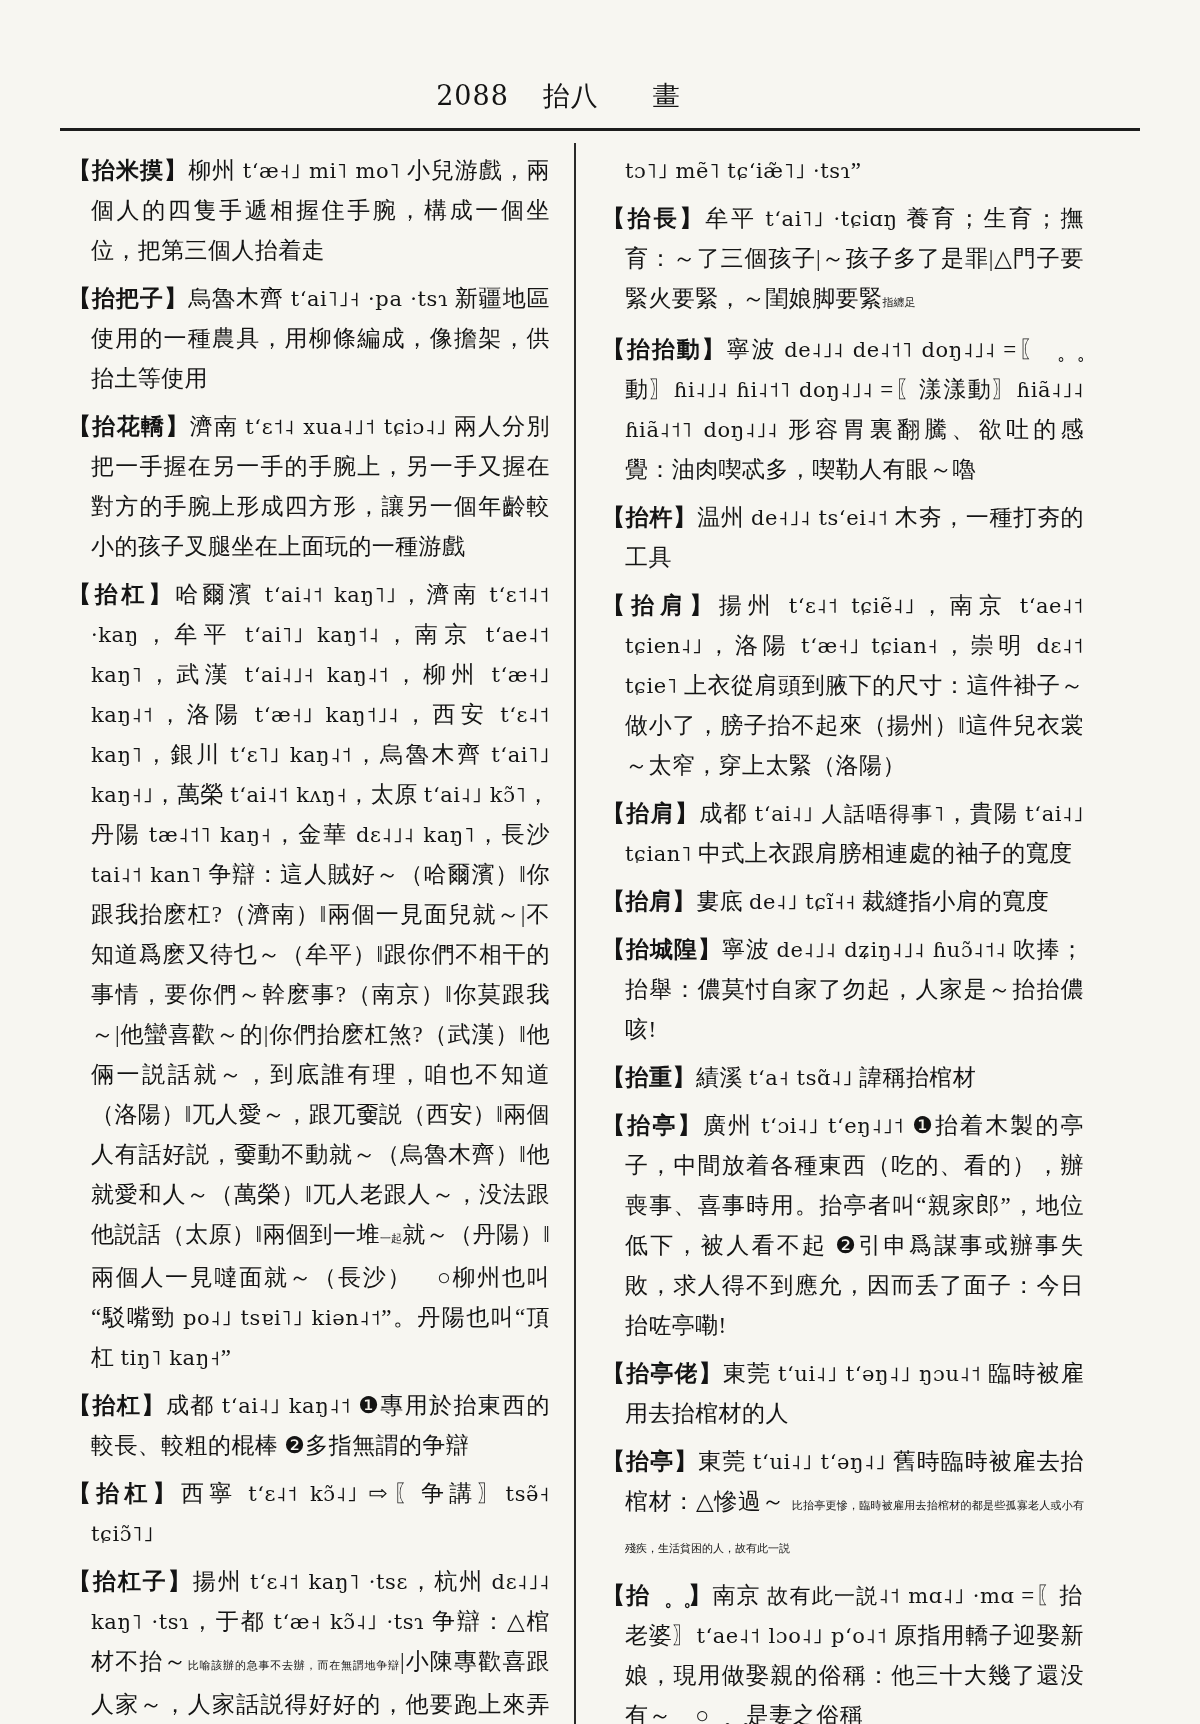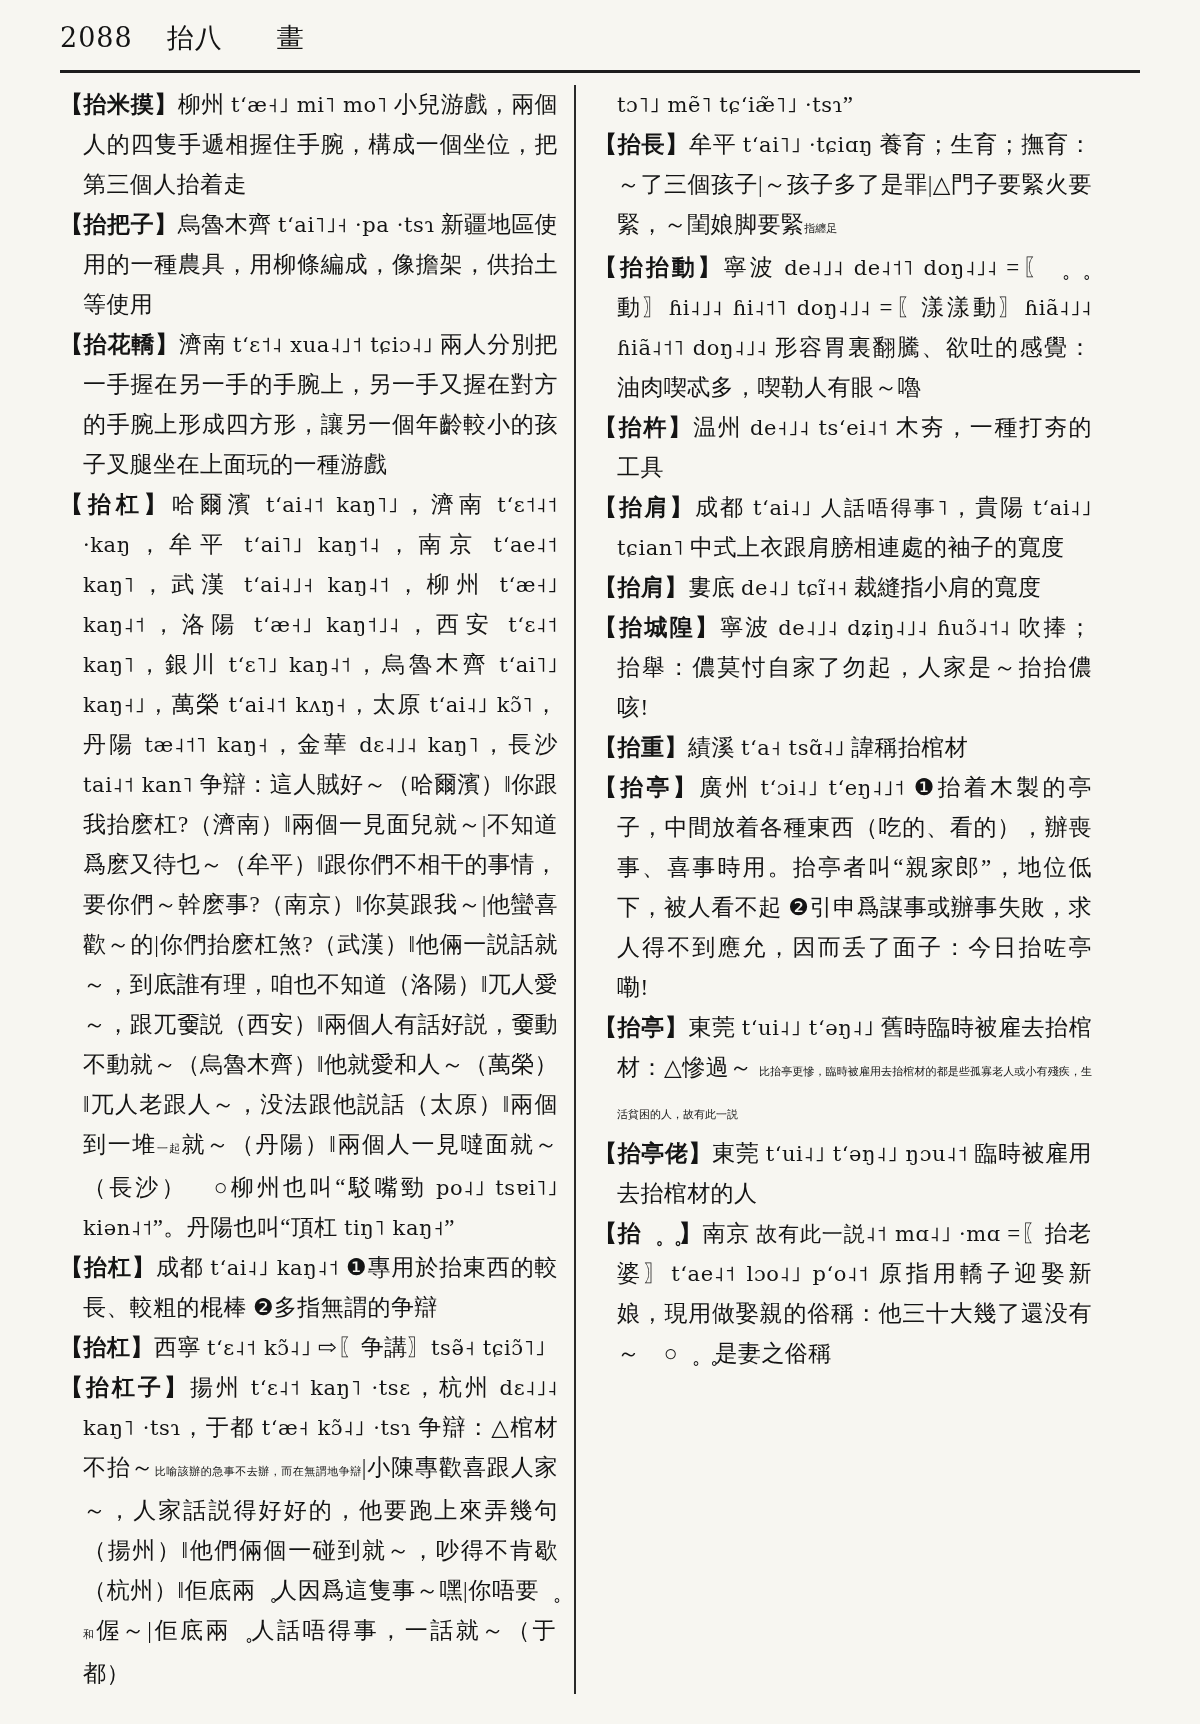--- a/index.html
+++ b/index.html
@@ -5,36 +5,36 @@
   html,body{margin:0;padding:0;}
   body{
     width:1200px;height:1724px;
     background:#f7f6f1;
     color:#141414;
     font-family:"Liberation Serif","DejaVu Serif",serif;
     overflow:hidden;
   }
   .sheet{position:relative;width:1200px;height:1724px;}
   .pagehead{
-    display:flex;justify-content:flex-start;align-items:baseline;
-    margin:20px 60px 0 60px;
+    display:flex;justify-content:center;align-items:baseline;
+    margin:78px 60px 0 60px;
     font-size:27px;letter-spacing:1px;
   }
   .pagehead .left .num{margin-right:34px;font-family:"DejaVu Serif",serif;}
   .pagehead .right{padding-right:70px;letter-spacing:14px;}
   .headrule{height:3px;background:#1d1d1d;margin:14px 60px 0 60px;}
   .columns{
     display:flex;align-items:stretch;
     margin:12px 56px 0 60px;
   }
   .col{width:498px;}
   .col-left{padding-right:16px;}
   .col-right{border-left:2px solid #2a2a2a;padding-left:18px;}
   .entry{
-    margin:0;
+    margin:8px;
     font-size:23px;
     line-height:40px;
     padding-left:23px;
     text-indent:-23px;
     text-align:justify;
     letter-spacing:0.4px;
   }
   .entry.cont{padding-left:23px;text-indent:0;}
   .hw{font-weight:bold;letter-spacing:0.5px;}
   .ipa{
@@ -67,24 +67,25 @@
         <p class="entry"><span class="hw">【抬杠】</span><span class="n">成都 </span><span class="ipa">tʻai˨˩ kaŋ˨˦</span><span class="n"> ❶專用於抬東西的較長、較粗的棍棒 ❷多指無謂的争辯</span></p>
         <p class="entry"><span class="hw">【抬杠】</span><span class="n">西寧 </span><span class="ipa">tʻɛ˨˦ kɔ̃˨˩</span><span class="n"> ⇨〖争講〗</span><span class="ipa">tsə̃˧ tɕiɔ̃˥˩</span></p>
         <p class="entry"><span class="hw">【抬杠子】</span><span class="n">揚州 </span><span class="ipa">tʻɛ˨˦ kaŋ˥ ·tsɛ</span><span class="n">，杭州 </span><span class="ipa">dɛ˨˩˨ kaŋ˥ ·tsɿ</span><span class="n">，于都 </span><span class="ipa">tʻæ˧ kɔ̃˨˩ ·tsɿ</span><span class="n"> 争辯：△棺材不抬～</span><span class="sm">比喻該辦的急事不去辦，而在無謂地争辯</span><span class="n">|小陳專歡喜跟人家～，人家話説得好好的，他要跑上來弄幾句（揚州）‖他們倆個一碰到就～，吵得不肯歇（杭州）‖佢底兩介̥人因爲這隻事～嘿|你唔要澗̥</span><span class="sm">和</span><span class="n">偓～|佢底兩介̥人話唔得事，一話就～（于都）</span></p>
         <p class="entry"></p>
       </div>
     <div class="col col-right" id="col-right">
         <p class="entry cont"><span class="ipa">tɔ˥˩ mẽ˥ tɕʻiæ̃˥˩ ·tsɿ</span><span class="n">”</span></p>
         <p class="entry"><span class="hw">【抬長】</span><span class="n">牟平 </span><span class="ipa">tʻai˥˩ ·tɕiɑŋ</span><span class="n"> 養育；生育；撫育：～了三個孩子|～孩子多了是罪|△門子要緊火要緊，～閨娘脚要緊</span><span class="sm">指纏足</span></p>
         <p class="entry"><span class="hw">【抬抬動】</span><span class="n">寧波 </span><span class="ipa">de˨˩˨ de˨˦˥ doŋ˨˩˨</span><span class="n"> =〖現̥現̥動〗</span><span class="ipa">ɦi˨˩˨ ɦi˨˦˥ doŋ˨˩˨</span><span class="n"> =〖漾漾動〗</span><span class="ipa">ɦiã˨˩˨ ɦiã˨˦˥ doŋ˨˩˨</span><span class="n"> 形容胃裏翻騰、欲吐的感覺：油肉喫忒多，喫勒人有眼～嚕</span></p>
         <p class="entry"><span class="hw">【抬杵】</span><span class="n">温州 </span><span class="ipa">de˧˩˨ tsʻei˨˦</span><span class="n"> 木夯，一種打夯的工具</span></p>
+        <p class="entry"><span class="hw">【抬肩】</span><span class="n">揚州 </span><span class="ipa">tʻɛ˨˦ tɕiẽ˨˩</span><span class="n">，南京 </span><span class="ipa">tʻae˨˦ tɕien˨˩</span><span class="n">，洛陽 </span><span class="ipa">tʻæ˧˩ tɕian˧</span><span class="n">，崇明 </span><span class="ipa">dɛ˨˦ tɕie˥</span><span class="n"> 上衣從肩頭到腋下的尺寸：這件褂子～做小了，膀子抬不起來（揚州）‖這件兒衣裳～太窄，穿上太緊（洛陽）</span></p>
         <p class="entry"><span class="hw">【抬肩】</span><span class="n">成都 </span><span class="ipa">tʻai˨˩ 人話唔得事˥</span><span class="n">，貴陽 </span><span class="ipa">tʻai˨˩ tɕian˥</span><span class="n"> 中式上衣跟肩膀相連處的袖子的寬度</span></p>
         <p class="entry"><span class="hw">【抬肩】</span><span class="n">婁底 </span><span class="ipa">de˨˩ tɕĩ˧˧</span><span class="n"> 裁縫指小肩的寬度</span></p>
         <p class="entry"><span class="hw">【抬城隍】</span><span class="n">寧波 </span><span class="ipa">de˨˩˨ dʑiŋ˨˩˨ ɦuɔ̃˨˦˨</span><span class="n"> 吹捧；抬舉：儂莫忖自家了勿起，人家是～抬抬儂咳!</span></p>
         <p class="entry"><span class="hw">【抬重】</span><span class="n">績溪 </span><span class="ipa">tʻa˧ tsɑ̃˨˩</span><span class="n"> 諱稱抬棺材</span></p>
         <p class="entry"><span class="hw">【抬亭】</span><span class="n">廣州 </span><span class="ipa">tʻɔi˨˩ tʻeŋ˨˩˦</span><span class="n"> ❶抬着木製的亭子，中間放着各種東西（吃的、看的），辦喪事、喜事時用。抬亭者叫“親家郎”，地位低下，被人看不起 ❷引申爲謀事或辦事失敗，求人得不到應允，因而丢了面子：今日抬咗亭嘞!</span></p>
+        <p class="entry"><span class="hw">【抬亭佬】</span><span class="n">東莞 </span><span class="ipa">tʻui˨˩ tʻəŋ˨˩ ŋɔu˨˦</span><span class="n"> 臨時被雇用去抬棺材的人</span></p>
         <p class="entry"><span class="hw">【抬亭】</span><span class="n">東莞 </span><span class="ipa">tʻui˨˩ tʻəŋ˨˩</span><span class="n"> 舊時臨時被雇去抬棺材：△慘過～ </span><span class="sm">比抬亭更慘，臨時被雇用去抬棺材的都是些孤寡老人或小有殘疾，生活貧困的人，故有此一説</span></p>
-        <p class="entry"><span class="hw">【抬亭佬】</span><span class="n">東莞 </span><span class="ipa">tʻui˨˩ tʻəŋ˨˩ ŋɔu˨˦</span><span class="n"> 臨時被雇用去抬棺材的人</span></p>
         <p class="entry"><span class="hw">【抬馬̥馬̥】</span><span class="n">南京 </span><span class="ipa">故有此一説˨˦ mɑ˨˩ ·mɑ</span><span class="n"> =〖抬老婆〗</span><span class="ipa">tʻae˨˦ lɔo˨˩ pʻo˨˦</span><span class="n"> 原指用轎子迎娶新娘，現用做娶親的俗稱：他三十大幾了還没有～　○馬̥馬̥是妻之俗稱</span></p>
       </div>
   </div>
 
 </div>
 
 </body></html>

